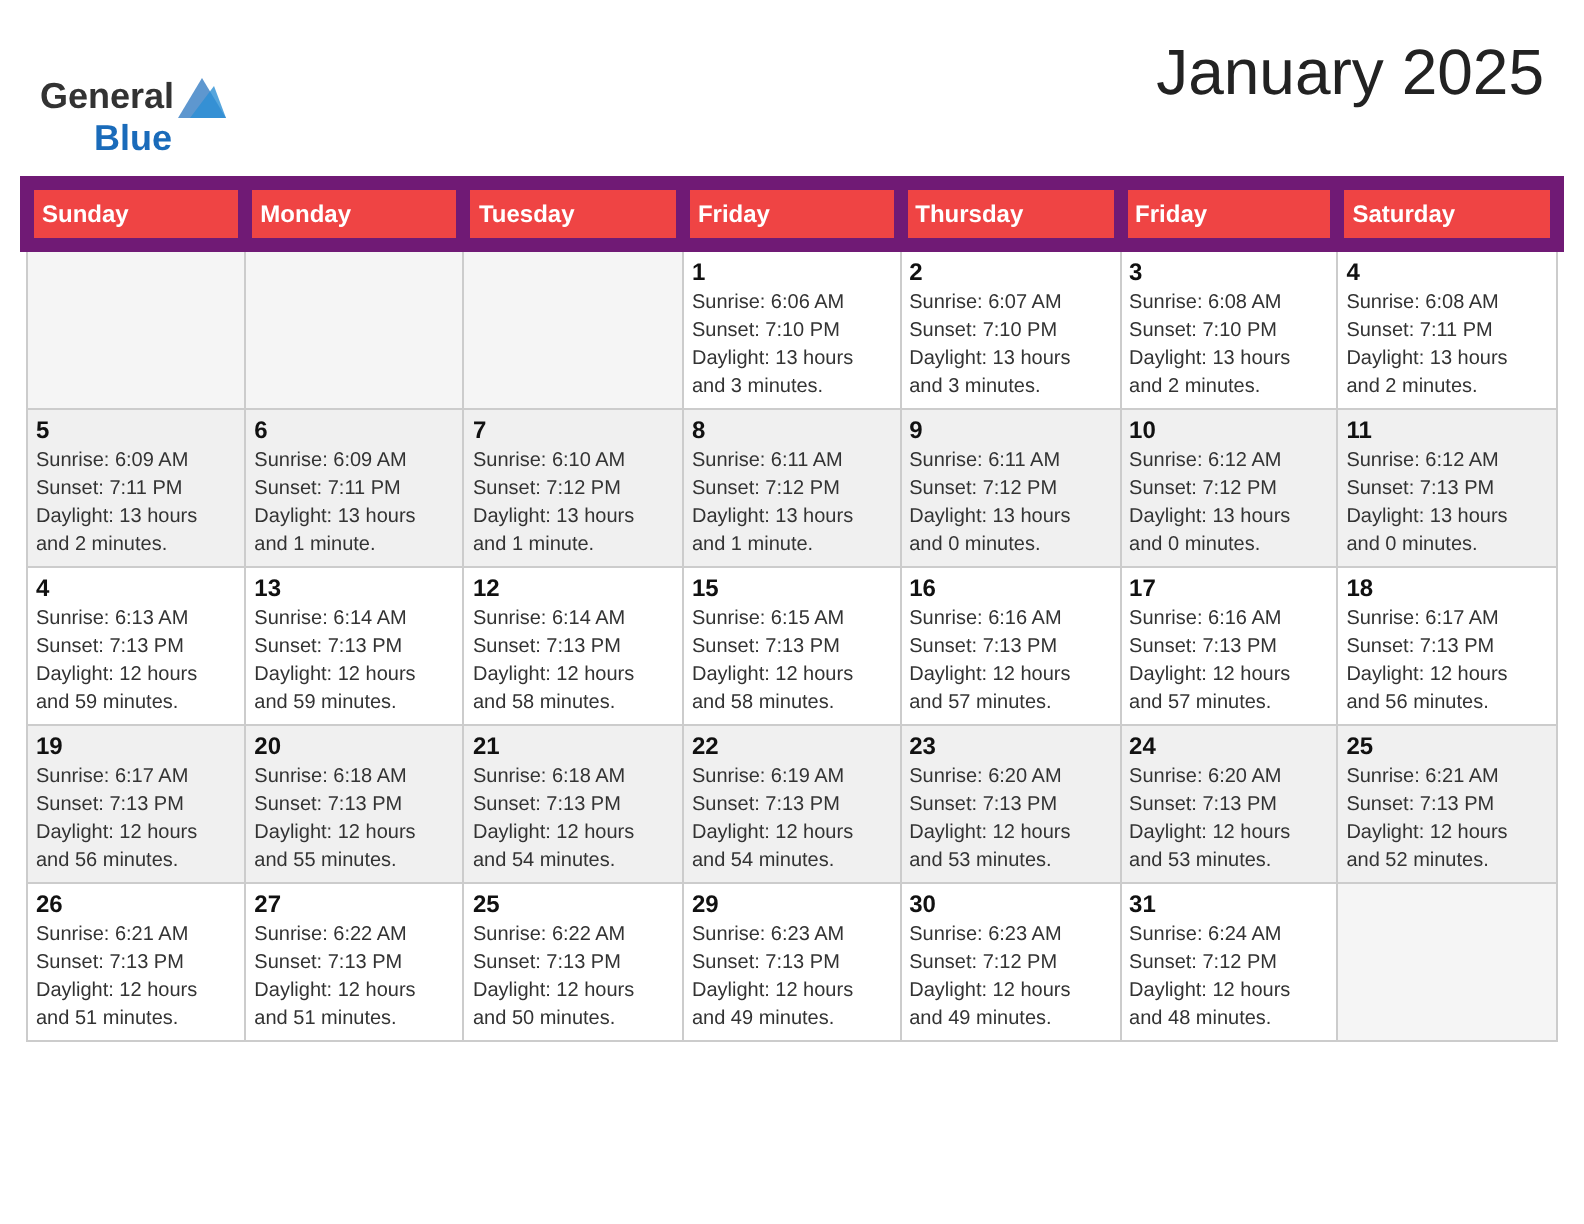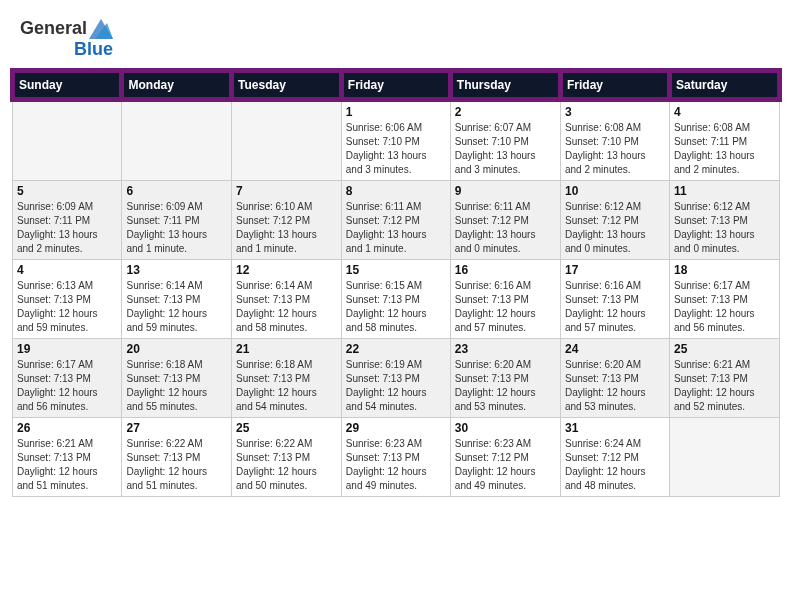--- a/index.html
+++ b/index.html
@@ -46,27 +46,27 @@
     .location-title {
       font-size: 14px;
       color: #555;
     }
     .calendar {
       width: 100%;
       border-collapse: collapse;
       margin-top: 4px;
     }
     .calendar th {
-      background-color: #0f172a;
+      background-color: #ef4444;
       color: #fff;
       font-size: 12px;
       font-weight: bold;
       padding: 5px 4px;
       text-align: left;
-      border: 5px solid #701a75;
+      border: 7px solid #701a75;
     }
     .calendar td {
       border: 1px solid #ccc;
       vertical-align: top;
       padding: 3px 4px;
       width: 113px;
       min-height: 80px;
       font-size: 10.5px;
       color: #333;
       background: #fff;
@@ -87,32 +87,33 @@
     }
     .row-shaded td {
       background-color: #f0f0f0;
     }
   </style>
 </head>
 <body>
 
 <div class="header">
   <div class="logo">
-    <div style="display:flex;flex-direction:column;align-items:flex-end;">
+    <div style="display:flex;flex-direction:column;align-items:center;margin-top:20px;">
       <div style="display:flex;align-items:center;">
         <span class="logo-text-general">General</span>
         <svg class="logo-icon" viewBox="0 0 24 20" xmlns="http://www.w3.org/2000/svg">
           <polygon points="0,20 12,0 24,20" fill="#1a6bba" opacity="0.7"></polygon>
           <polygon points="6,20 18,4 24,20" fill="#2a8fd4" opacity="0.8"></polygon>
         </svg>
       </div>
       <span class="logo-text-blue">Blue</span>
     </div>
   </div>
   <div class="title-block">
+    <div class="month-title">January 2025</div>
   </div>
 </div>
 
 <table class="calendar">
   <thead>
     <tr>
     <th>Sunday</th>
         <th>Monday</th>
         <th>Tuesday</th>
         <th>Friday</th>

